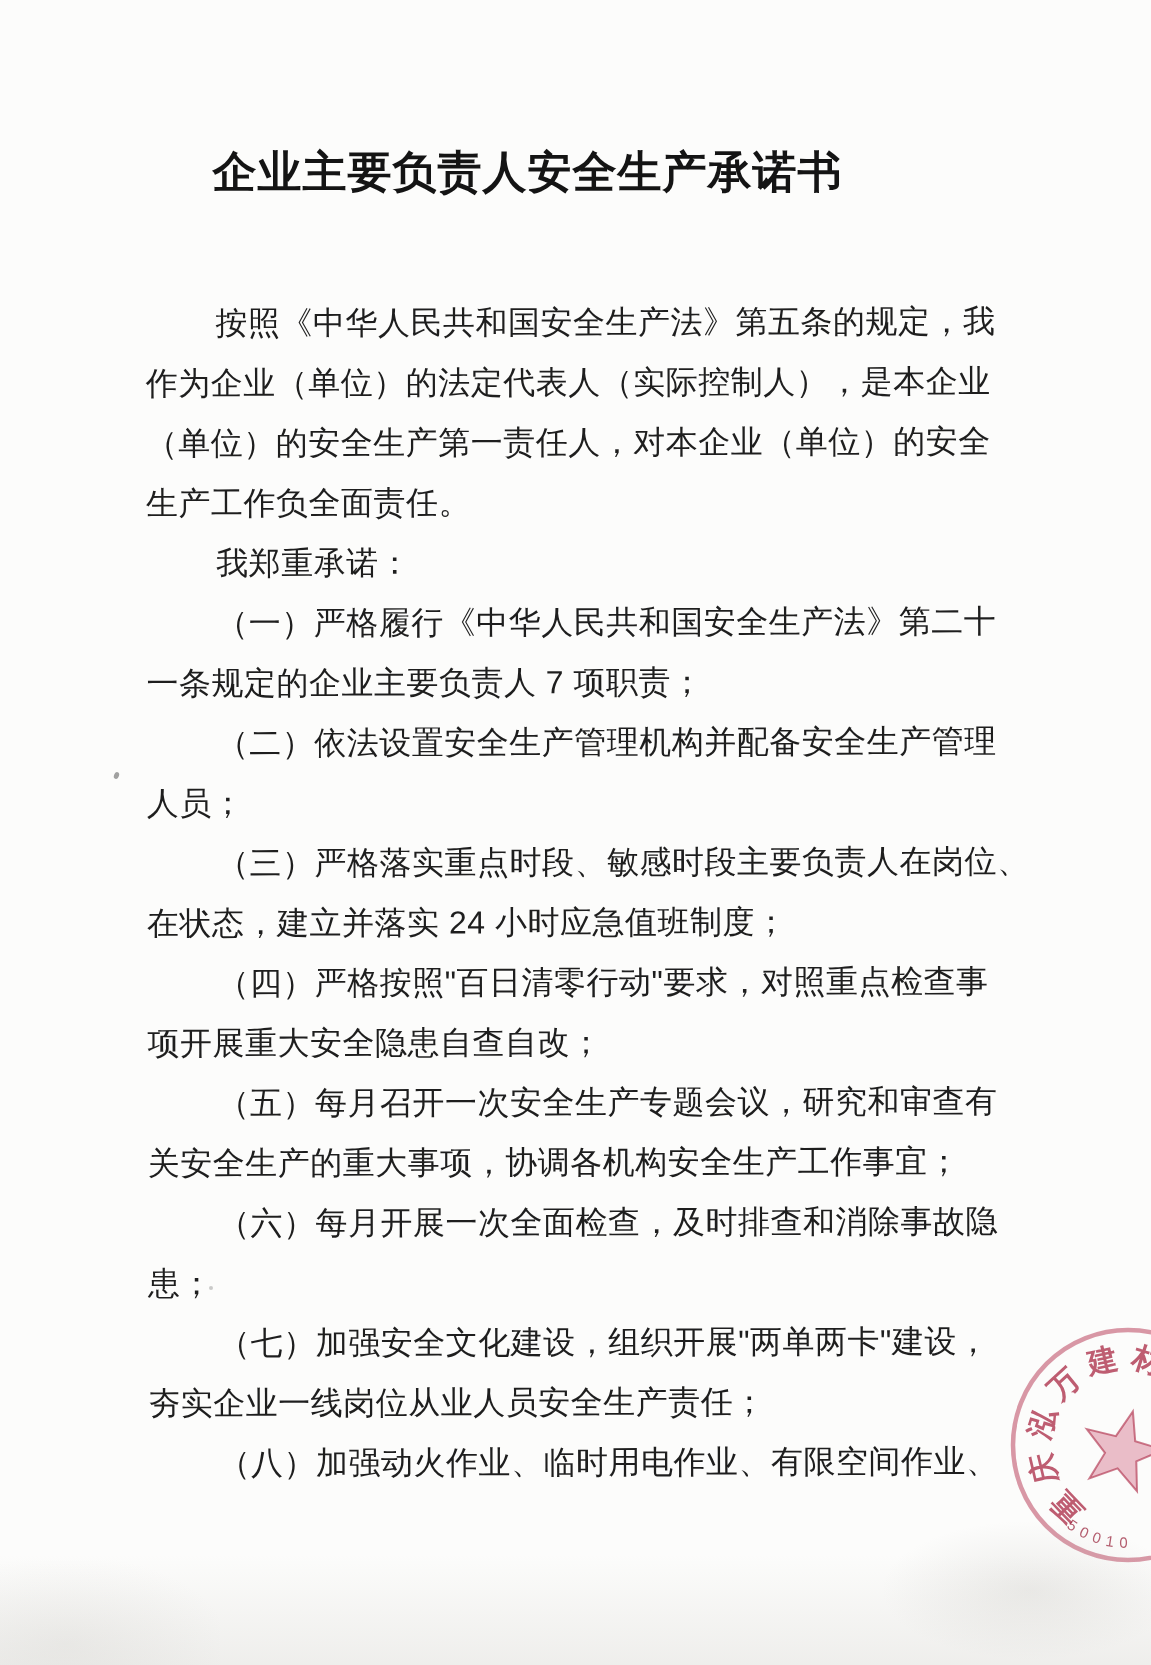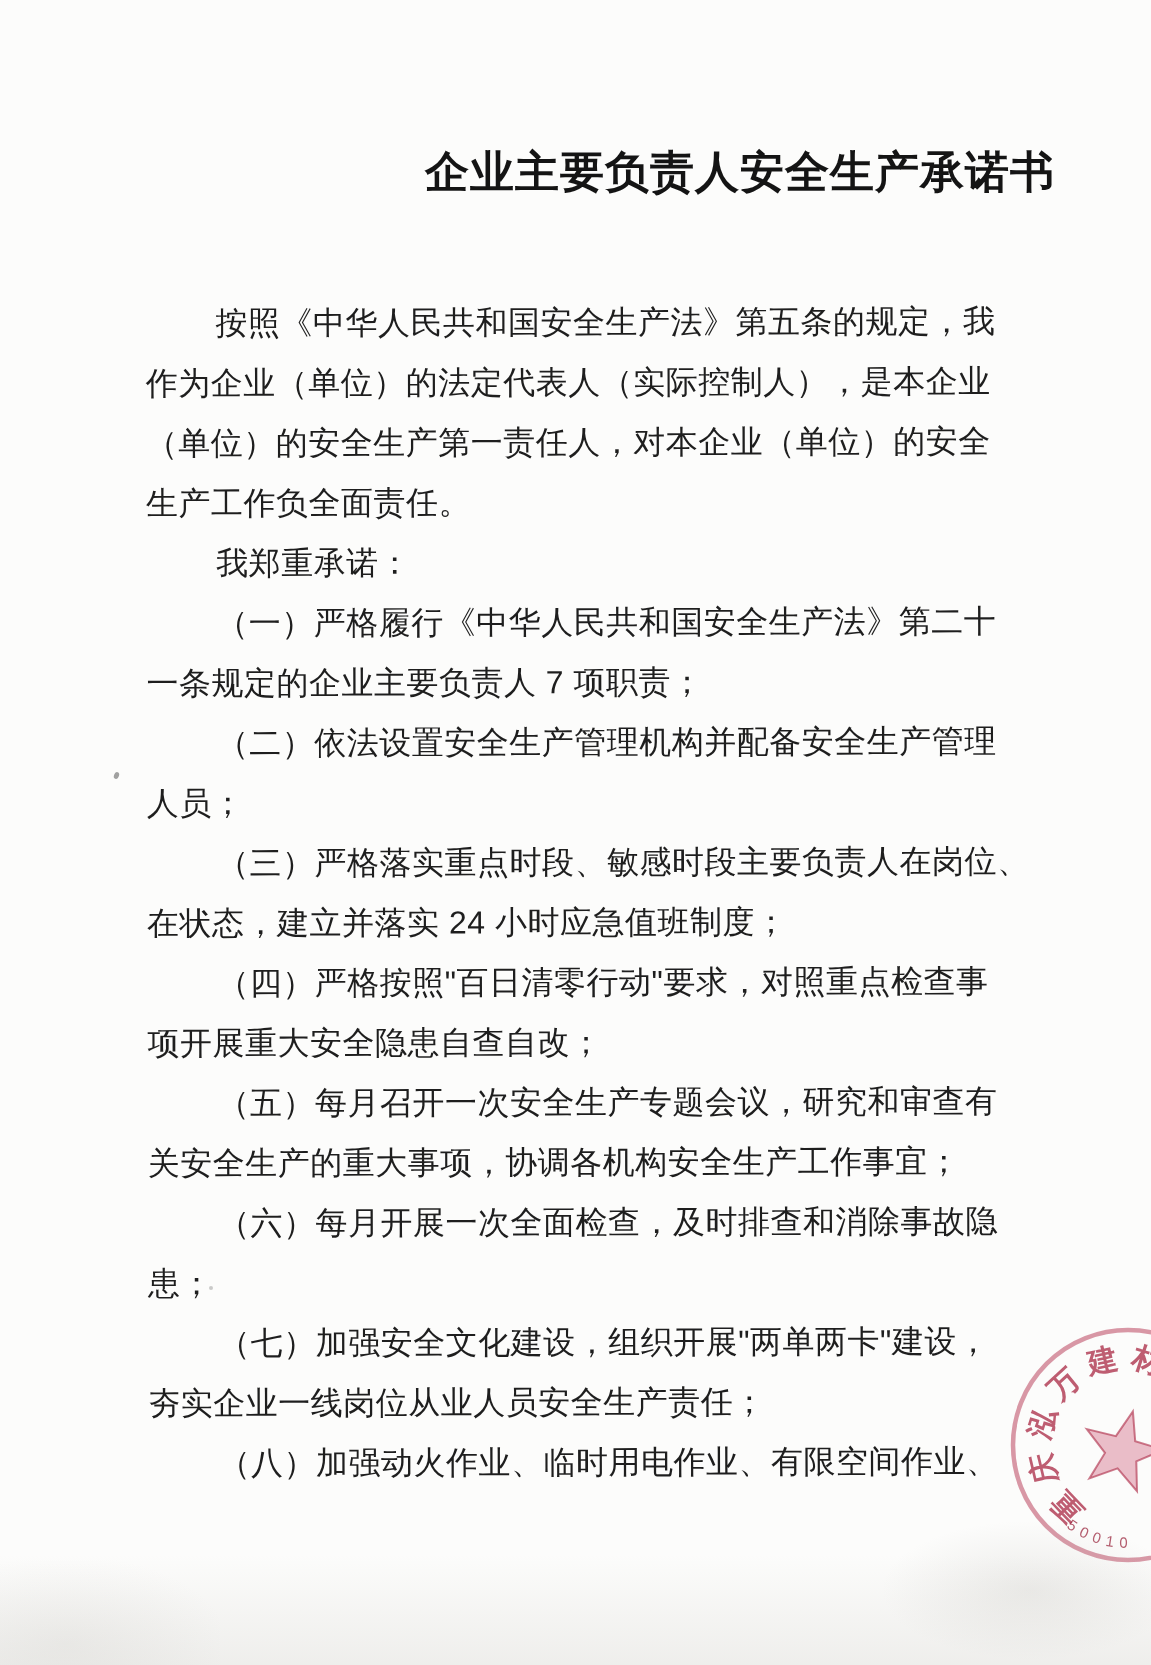--- a/index.html
+++ b/index.html
@@ -8,21 +8,21 @@
     font-family:"Liberation Sans",sans-serif;
     background:#e9e9e7;
   }
   .page{
     position:relative;width:1151px;height:1665px;overflow:hidden;
     background:#fcfcfb;
   }
   
   .doc-title{
     position:absolute;top:143px;left:0;width:1055px;
-    text-align:right;
+    text-align:center;
     font-family:"Liberation Serif",serif;
     font-weight:bold;
     font-size:44px;color:#141414;
     letter-spacing:1px;
     margin:0;
   }
   
   .body-text{
     position:absolute;left:147px;top:292px;width:960px;
     transform:rotate(-0.15deg);

